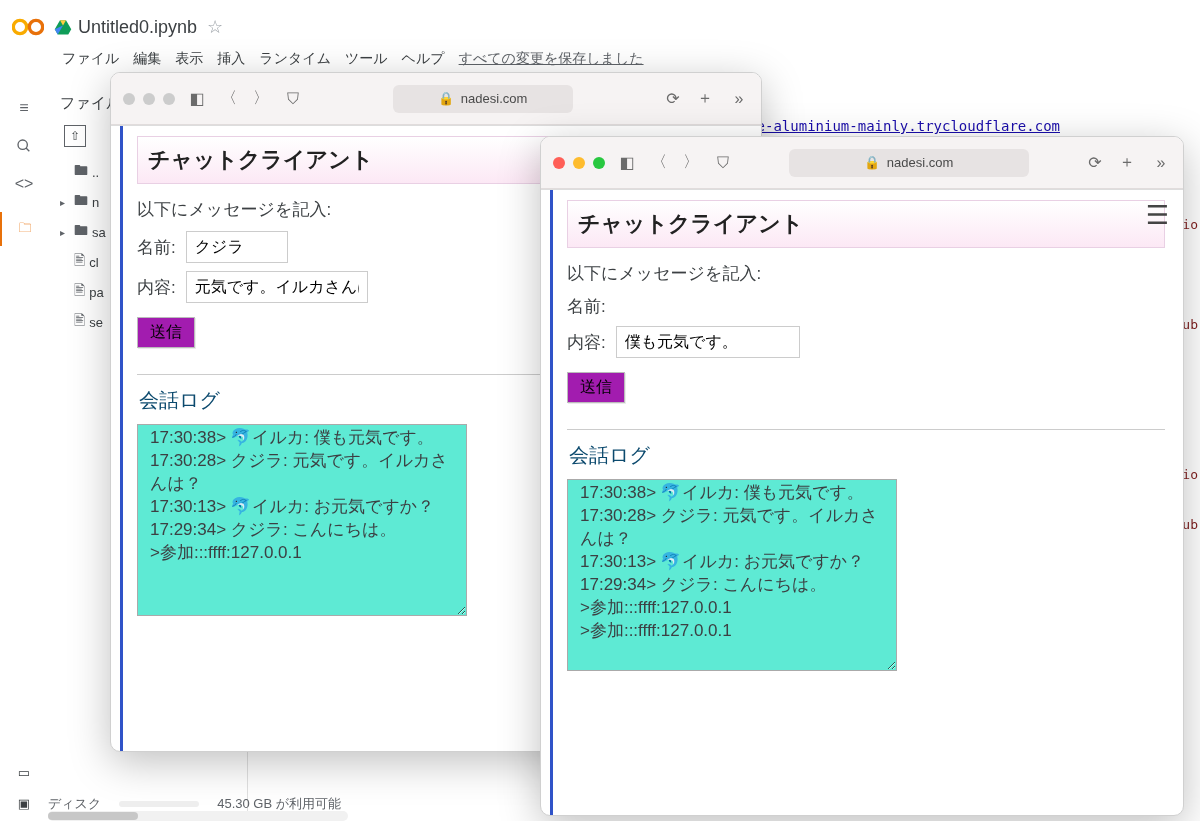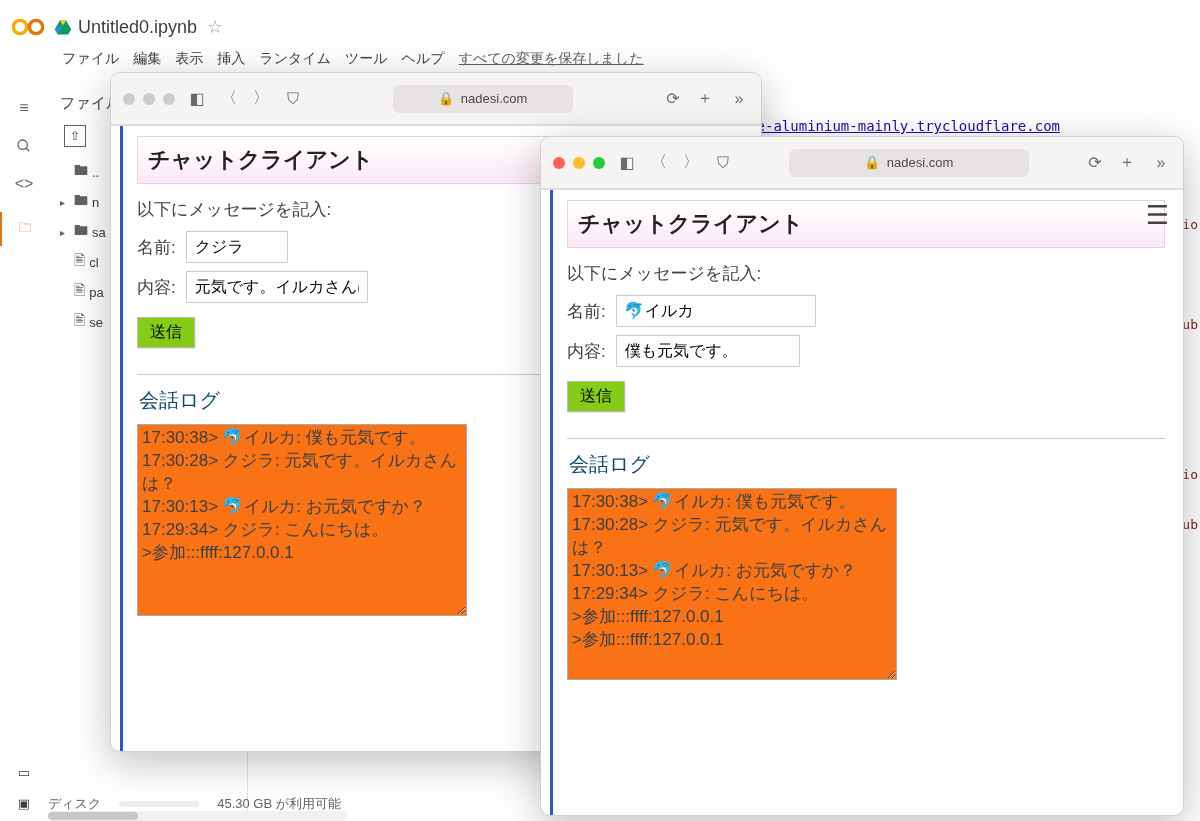--- a/index.html
+++ b/index.html
@@ -139,37 +139,37 @@
 .instr { font-size:17px; margin-bottom:10px;}
 .form-row { display:flex; align-items:center; gap:10px; margin:8px 0; font-size:17px;}
 .form-row input[type=text] {
   border:1px solid #ccc;
   padding:5px 8px;
   font-size:16px;
   height:32px;
 }
 .send-btn {
   border:1px solid #bbb;
-  background:#84cc16;
+  background:#a21caf;
   padding: 4px 12px;
   font-size:16px;
   margin-top: 6px;
   box-shadow: 1px 1px 0 rgba(0,0,0,0.08);
 }
 .divider { height:1px; background:#ccc; margin: 26px 0 8px 0;}
 .log-title {
   font-size:20px; font-weight:normal; color:#0c4a6e;
   padding: 4px 2px 10px 2px;
 }
 .log-box {
   border:1px solid #aaa;
-  background:#f97316;
+  background:#5eead4;
   font-size:17px;
   line-height:1.35;
-  padding: 2px 4px;
+  padding: 2px 12px;
   resize: both;
   overflow:auto;
   white-space: pre-wrap;
   font-family: -apple-system, Arial, sans-serif;
 }
 .hamburger { position:absolute; right:14px; top:10px; font-size:26px; color:#444;}
 
 
 .bottom-bar {
   position:absolute;
@@ -356,21 +356,20 @@
   <div class="safari-body">
     <div class="page-gutter">
         <div class="bar"></div>
       </div>
     <div class="page-content" style="position:relative;">
       <span class="hamburger">☰</span>
       <div class="chat-title">チャットクライアント</div>
       <div class="instr">以下にメッセージを記入:</div>
       <div class="form-row">
         <span>名前:</span>
-        <input type="text" style="width: 200px;" value="🐬イルカ">
       </div>
       <div class="form-row">
         <span>内容:</span>
         <input type="text" style="width: 184px;" value="僕も元気です。">
       </div>
       <button class="send-btn">送信</button>
       <div class="divider"></div>
       <div class="log-title">会話ログ</div>
       <div class="log-box" style="width:330px; height:192px;">17:30:38&gt; 🐬イルカ: 僕も元気です。
 17:30:28&gt; クジラ: 元気です。イルカさんは？

